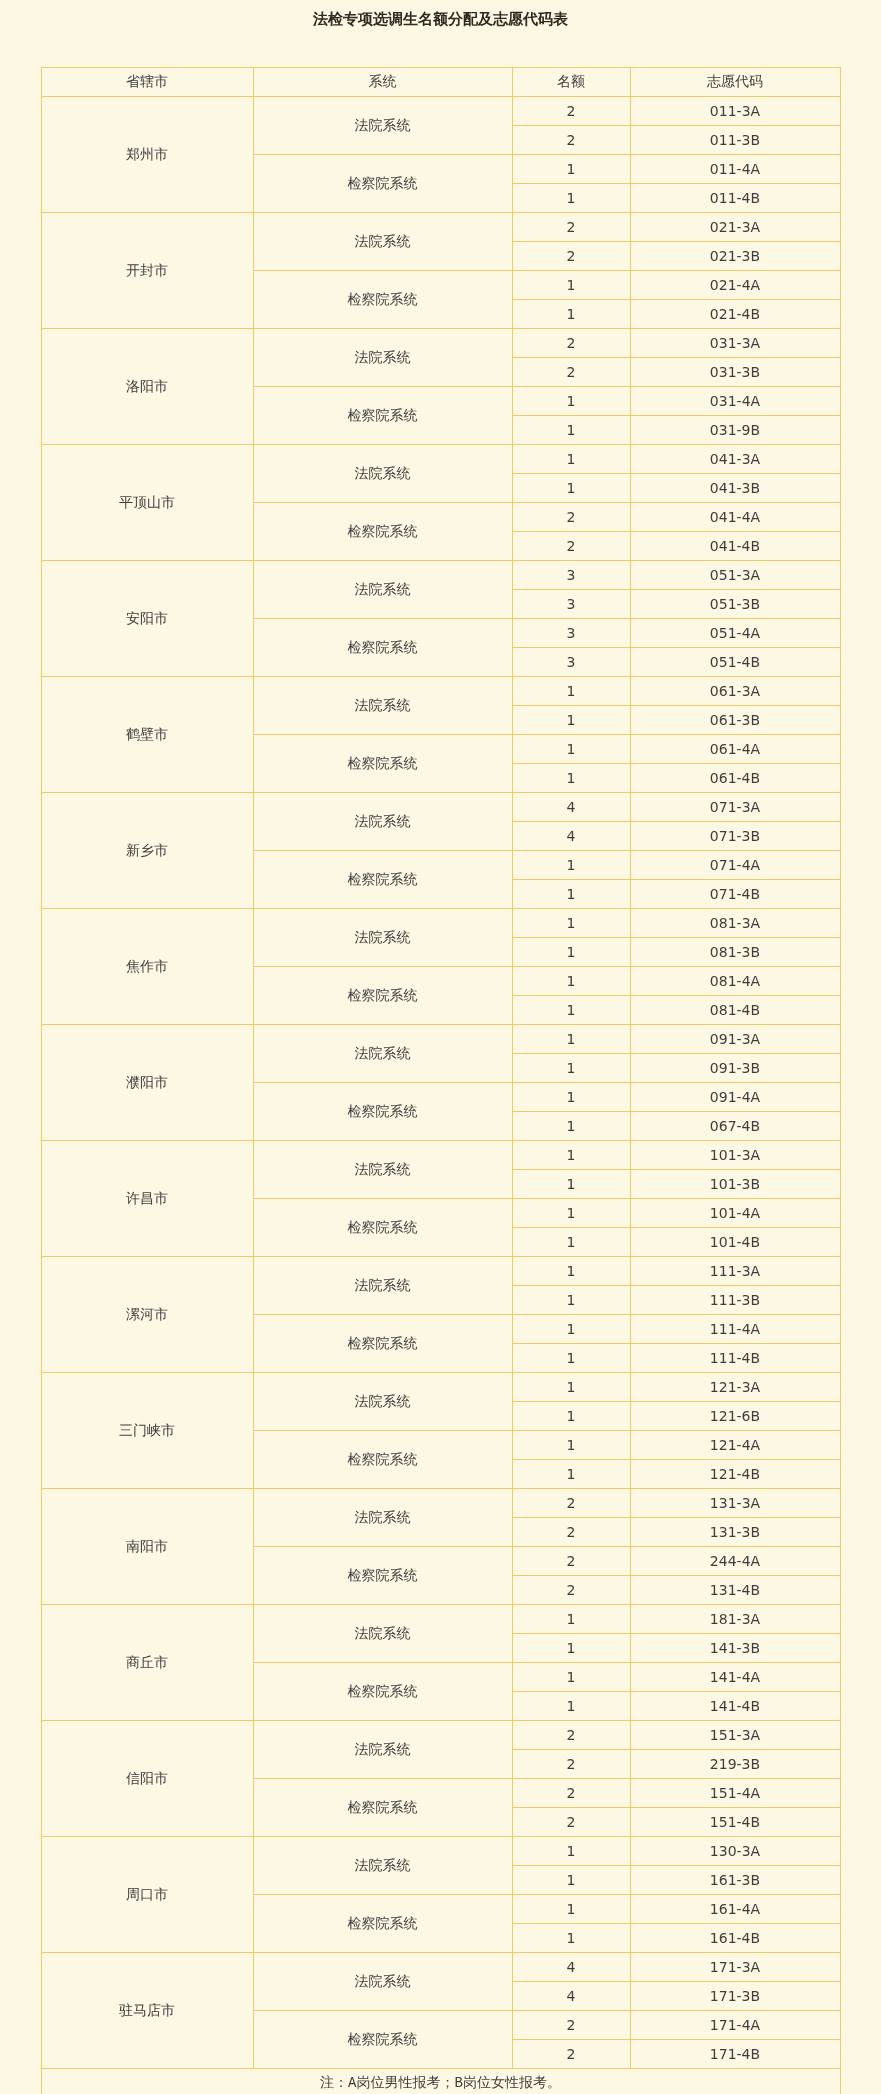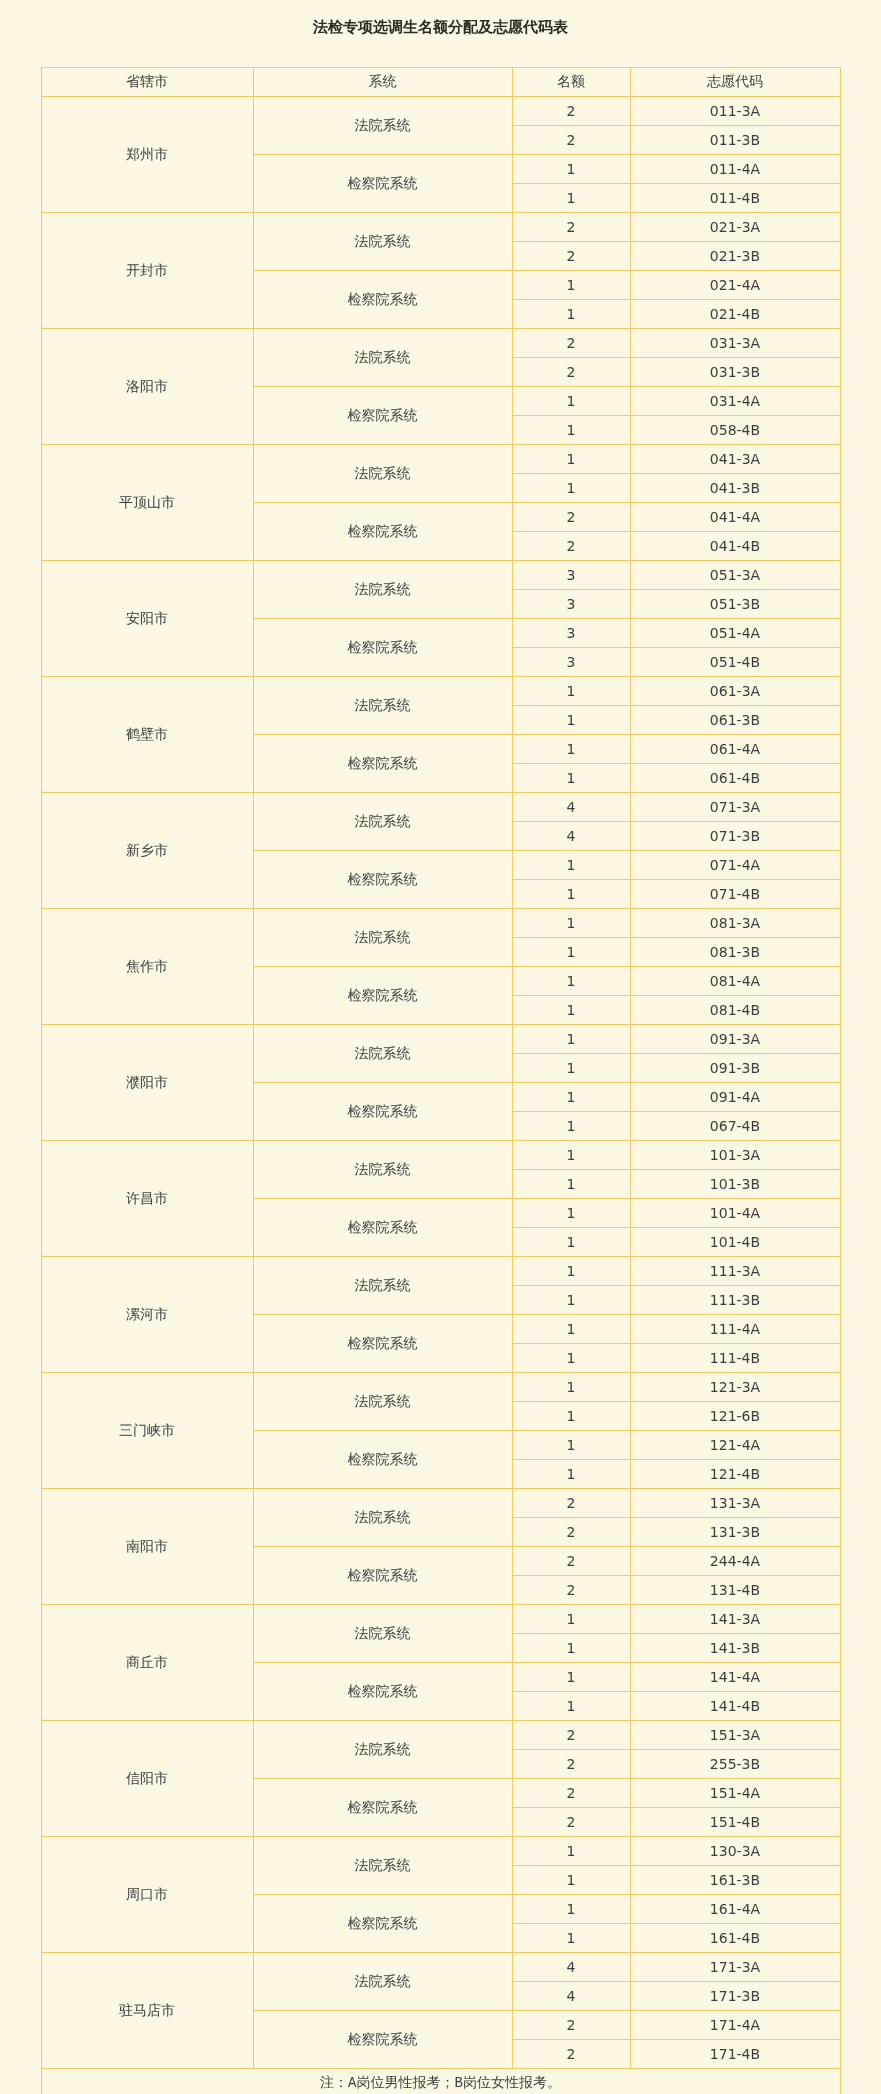--- a/index.html
+++ b/index.html
@@ -10,21 +10,21 @@
   }
   .page {
     width: 881px;
     min-height: 2094px;
     background: var(--background, #FCF8E4);
     box-sizing: border-box;
   }
   .title {
     height: 63px;
     box-sizing: border-box;
-    padding-top: 17px;
+    padding-top: 9px;
     text-align: center;
     font-size: 15px;
     line-height: 20px;
     font-weight: bold;
     color: var(--title-text, #2E2A20);
   }
   table.quota {
     width: 799px;
     margin: 4px auto;
     border-collapse: collapse;
@@ -119,21 +119,21 @@
           <td>2</td>
           <td>031-3B</td>
         </tr>
         <tr>
           <td rowspan="2">检察院系统</td>
           <td>1</td>
           <td>031-4A</td>
         </tr>
         <tr>
           <td>1</td>
-          <td>058-4B</td>
+          <td>031-9B</td>
         </tr>
         <tr>
           <td rowspan="4">平顶山市</td>
           <td rowspan="2">法院系统</td>
           <td>1</td>
           <td>041-3A</td>
         </tr>
         <tr>
           <td>1</td>
           <td>041-3B</td>
@@ -315,21 +315,21 @@
           <td>244-4A</td>
         </tr>
         <tr>
           <td>2</td>
           <td>131-4B</td>
         </tr>
         <tr>
           <td rowspan="4">商丘市</td>
           <td rowspan="2">法院系统</td>
           <td>1</td>
-          <td>141-3A</td>
+          <td>181-3A</td>
         </tr>
         <tr>
           <td>1</td>
           <td>141-3B</td>
         </tr>
         <tr>
           <td rowspan="2">检察院系统</td>
           <td>1</td>
           <td>141-4A</td>
         </tr>
@@ -338,21 +338,21 @@
           <td>141-4B</td>
         </tr>
         <tr>
           <td rowspan="4">信阳市</td>
           <td rowspan="2">法院系统</td>
           <td>2</td>
           <td>151-3A</td>
         </tr>
         <tr>
           <td>2</td>
-          <td>255-3B</td>
+          <td>219-3B</td>
         </tr>
         <tr>
           <td rowspan="2">检察院系统</td>
           <td>2</td>
           <td>151-4A</td>
         </tr>
         <tr>
           <td>2</td>
           <td>151-4B</td>
         </tr>

